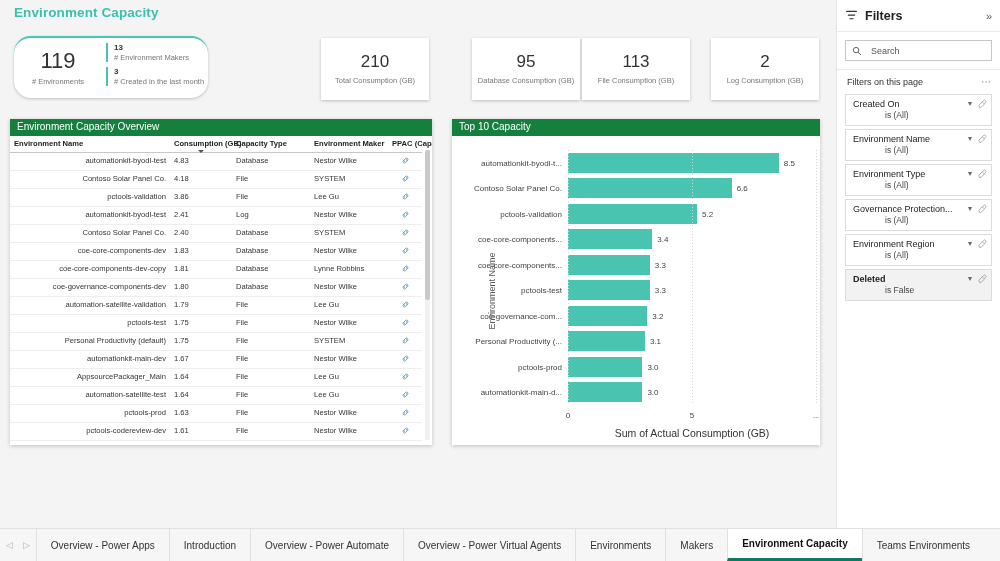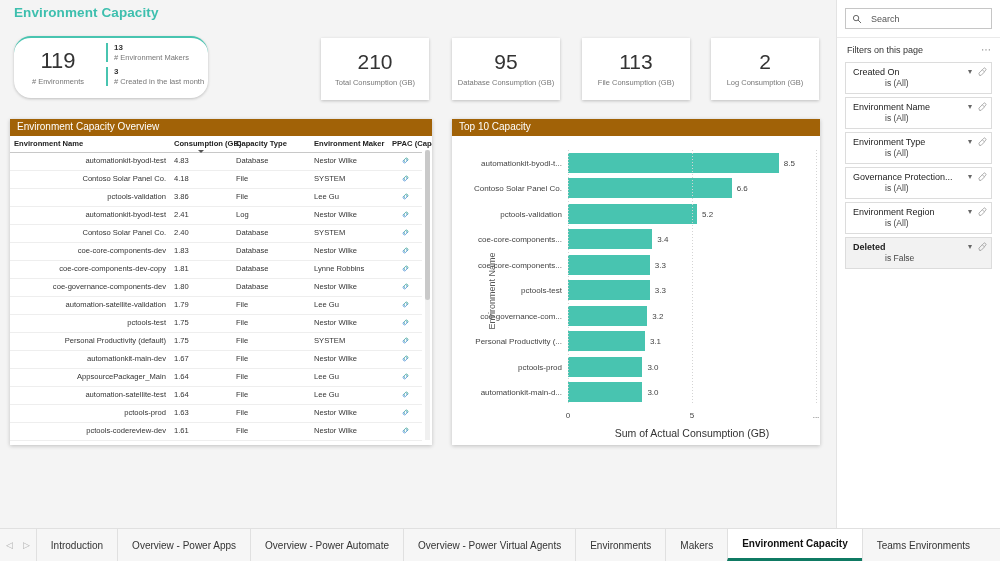--- a/index.html
+++ b/index.html
@@ -36,28 +36,28 @@
   }
   .kpi-multi .bignum { font-size: 22px; color: #333; line-height: 1; }
   .kpi-multi .biglbl { font-size: 7.5px; color: #777; margin-top: 5px; }
   .kpi-multi .right { position: absolute; left: 92px; top: 5px; width: 100px; }
   .kpi-multi .sub { border-left: 2px solid #48c4b0; padding-left: 6px; margin-bottom: 5px; }
   .kpi-multi .sub .n { font-size: 8px; color: #333; font-weight: bold; line-height: 1.2; }
   .kpi-multi .sub .l { font-size: 7.5px; color: #777; line-height: 1.25; }
 
   .kpi-single { width: 108px; height: 62px; top: 38px;
     display: flex; flex-direction: column; align-items: center; justify-content: center; }
-  .kpi-single .v { font-size: 21px; color: #333; line-height: 1; }
+  .kpi-single .v { font-size: 17px; color: #333; line-height: 1; }
   .kpi-single .l { font-size: 7.5px; color: #777; margin-top: 6px; }
-  .k1 { left: 321px; } .k2 { left: 452px; } .k3 { left: 582px; } .k4 { left: 711px; }
+  .k1 { left: 321px; } .k2 { left: 472px; } .k3 { left: 582px; } .k4 { left: 711px; }
 
   
   .visual { position: absolute; background: #fff; box-shadow: 0 1px 4px rgba(0,0,0,.22); }
   .vhead {
-    height: 17px; background: #a16207; color: #fff;
+    height: 17px; background: #15803d; color: #fff;
     font-size: 10px; padding: 2px 0 4px 7px;
   }
 
   
   .tbl-visual { left: 10px; top: 119px; width: 422px; height: 326px; }
   .tbl-wrap { position: relative; height: 309px; overflow: hidden; }
   table.grid { width: 412px; border-collapse: collapse; table-layout: fixed; }
   table.grid th {
     font-size: 7.6px; color: #222; font-weight: bold; text-align: left;
     padding: 3px 4px 4px 4px; border-bottom: 1px solid #c8c8c8;
@@ -462,20 +462,29 @@
             <div class="gridline" style="left: 100%;"></div>
             <div class="xtick" style="left: 100%; bottom: -15px;">...</div>
           </div>
         <div class="xaxis-title">Sum of Actual Consumption (GB)</div>
       </div>
     </div>
 
   </div>
 
   <div class="filters">
+    <div class="f-head">
+      <span>
+        <svg width="13" height="13" viewBox="0 0 16 16">
+            <path d="M2 3h12M4 7.5h8M6 12h4" stroke="#333" stroke-width="1.4" fill="none" stroke-linecap="round"></path>
+          </svg>
+      </span>
+      <span class="ttl">Filters</span>
+      <span class="expand">»</span>
+    </div>
 
     <div class="f-search">
       <span>
         <svg width="10" height="10" viewBox="0 0 16 16">
             <circle cx="6.5" cy="6.5" r="4.3" stroke="#444" stroke-width="1.3" fill="none"></circle>
             <path d="M10 10l4 4" stroke="#444" stroke-width="1.3" stroke-linecap="round"></path>
           </svg>
       </span>
       <span class="ph">Search</span>
     </div>
@@ -555,24 +564,24 @@
       </div>
   </div>
 
   <div class="tabbar">
     <div class="navbtns">
       <span>◁</span>
       <span>▷</span>
     </div>
     <div id="tabs" style="display:flex;">
         <div class="tab">
+          <span>Overview - Power Apps</span>
+        </div>
+        <div class="tab">
           <span>Introduction</span>
-        </div>
-        <div class="tab">
-          <span>Overview - Power Apps</span>
         </div>
         <div class="tab">
           <span>Overview - Power Automate</span>
         </div>
         <div class="tab">
           <span>Overview - Power Virtual Agents</span>
         </div>
         <div class="tab">
           <span>Environments</span>
         </div>

